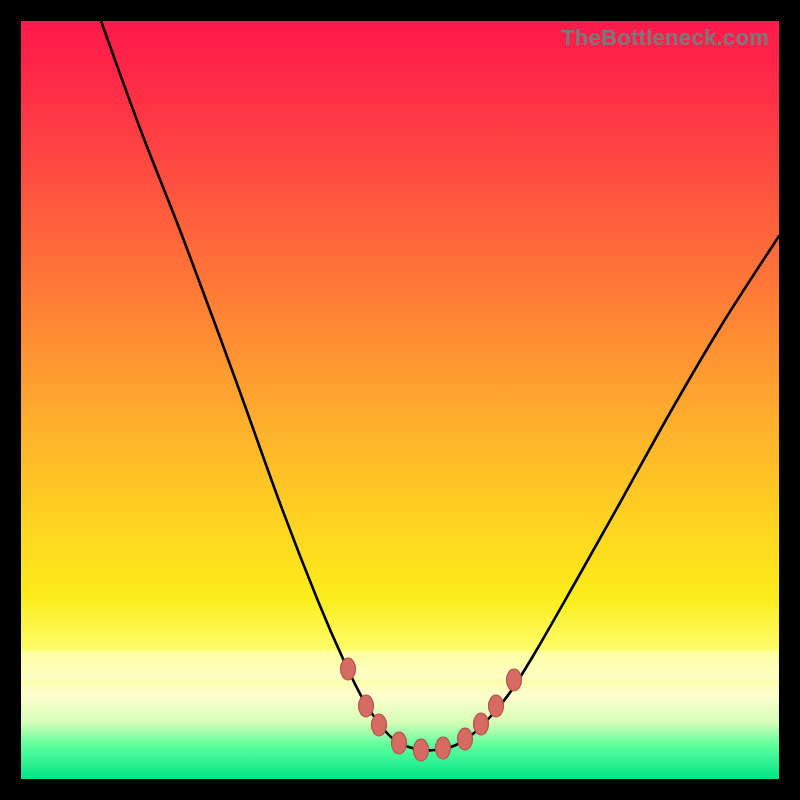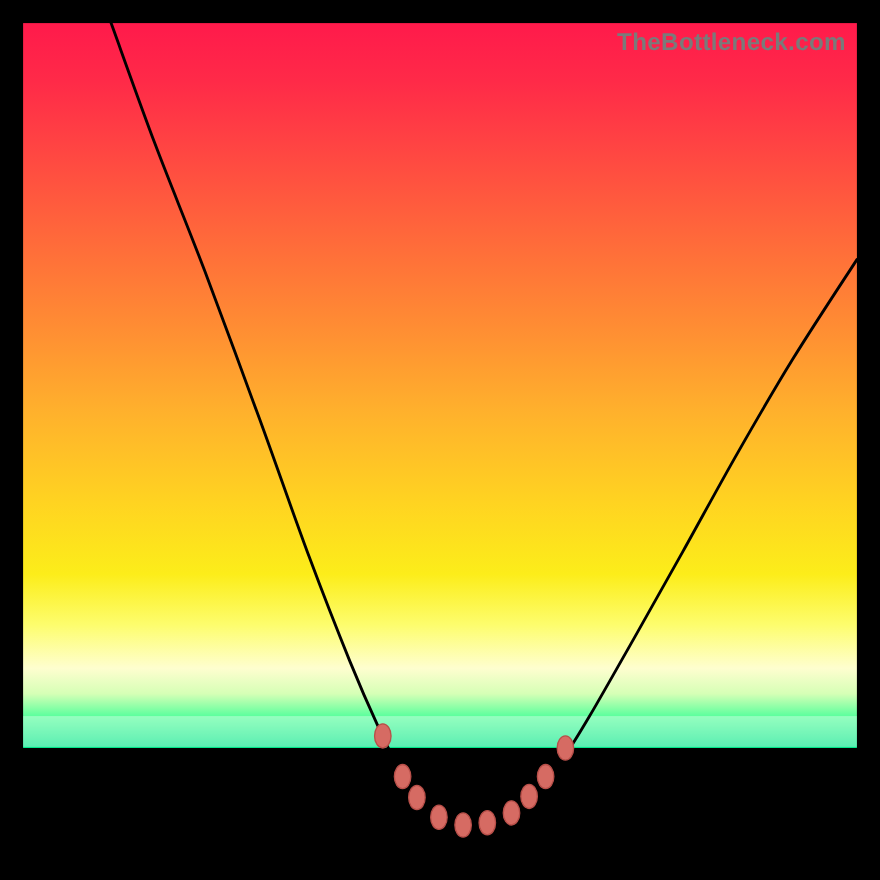--- a/index.html
+++ b/index.html
@@ -15,21 +15,21 @@
     position: relative;
     width: 800px;
     height: 800px;
     background: #000;
   }
   .plot {
     position: absolute;
     left: 21px;
     top: 21px;
     width: 758px;
-    height: 659px;
+    height: 758px;
     background: linear-gradient(to bottom,
       #ff1a4b 0%,
       #ff2a48 8%,
       #ff4742 18%,
       #ff6a3a 30%,
       #ff8d33 42%,
       #ffb22c 54%,
       #ffd321 66%,
       #fced1a 76%,
       #fdfd6d 83%,

